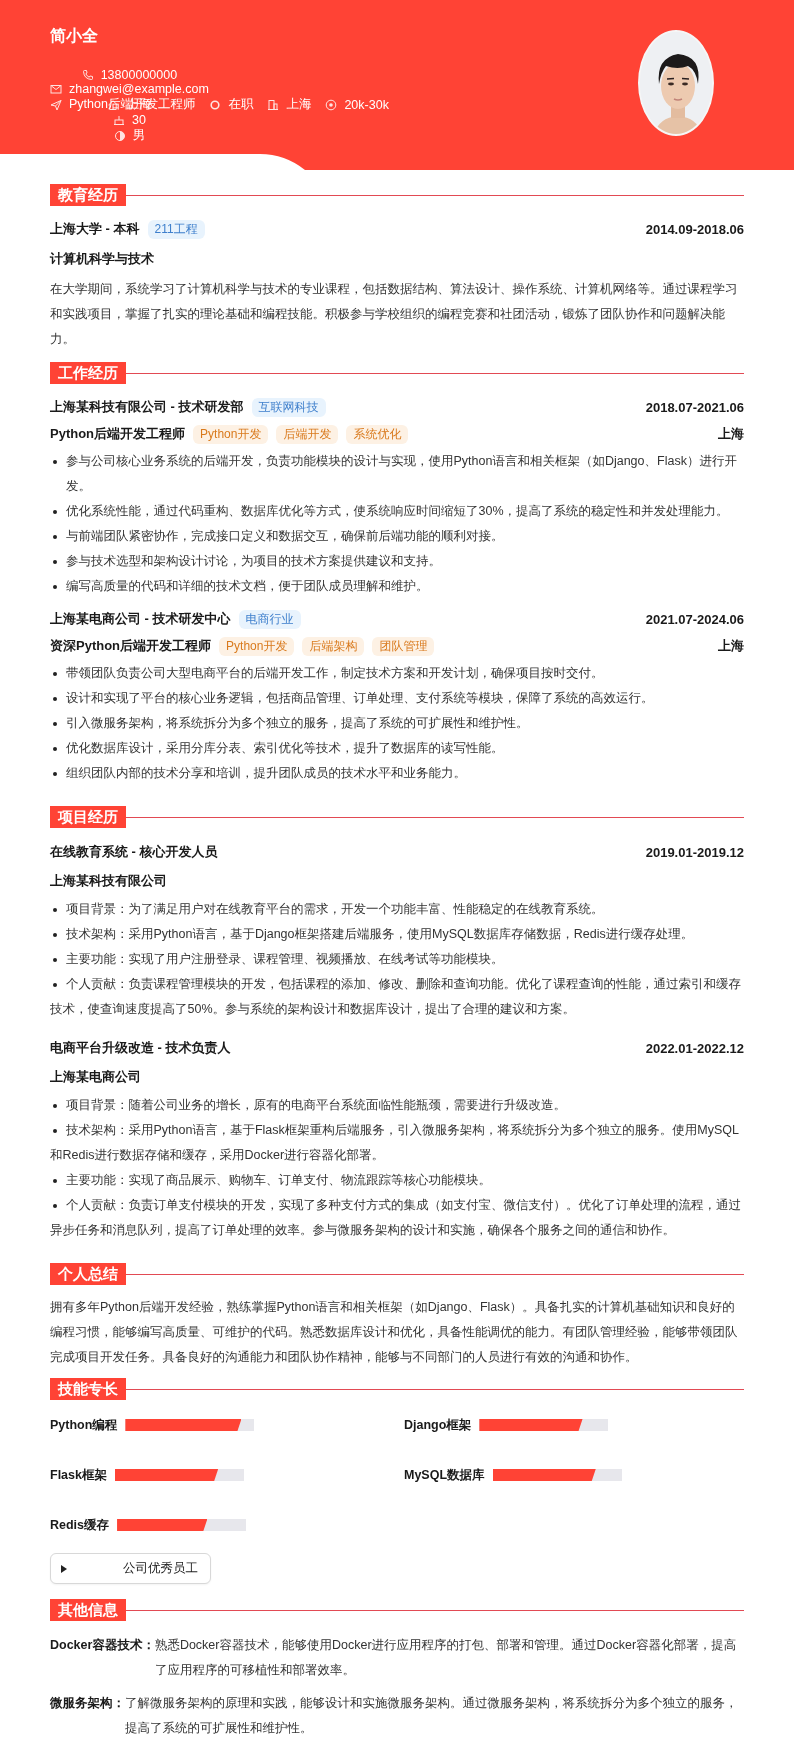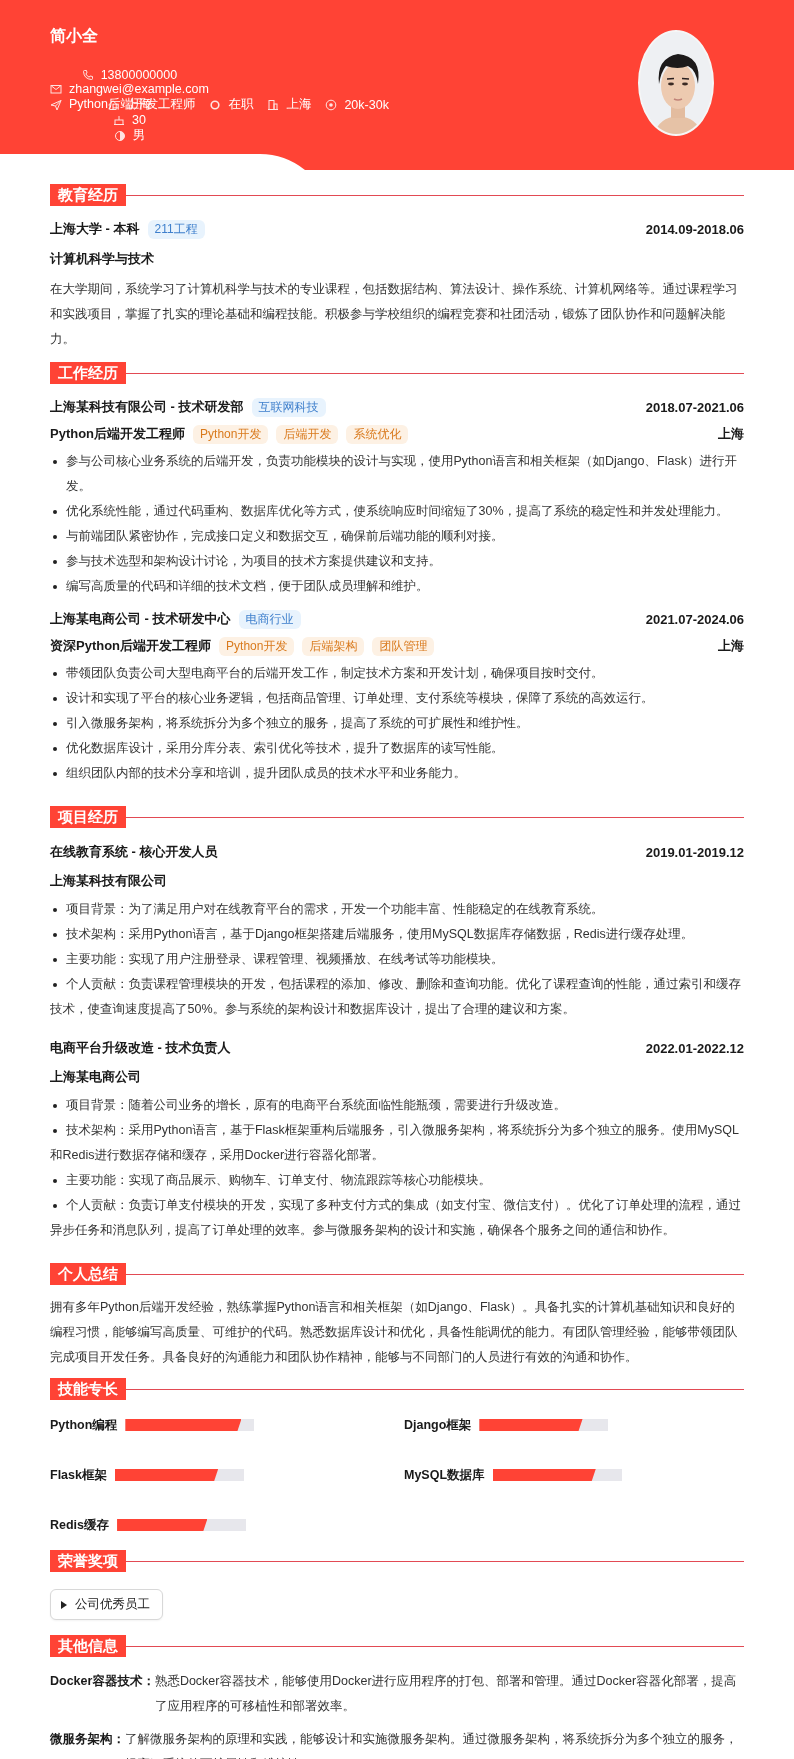--- a/index.html
+++ b/index.html
@@ -34,21 +34,21 @@
   ul.bullets li::before { content: ""; position: absolute; left: 3px; top: 11px; width: 4px; height: 4px; border-radius: 50%; background: #222; }
   ul.bullets.hang li { padding-left: 0; text-indent: 16px; }
   ul.bullets.hang li::before { left: 3px; }
 
   .skills { display: grid; grid-template-columns: 354px 354px; row-gap: 28px; margin-top: 14px; }
   .skill { display: flex; align-items: center; height: 22px; }
   .skill .label { font-size: 12.5px; font-weight: bold; color: #1a1a1a; margin-right: 8px; }
   .skill .bar { position: relative; width: 129px; height: 12px; background: #e7e7ec; }
   .skill .fill { position: absolute; left: 0; top: 0; height: 12px; background: #ff4335; clip-path: polygon(0 0, 100% 0, calc(100% + 0px) 0, calc(100% - 0px) 0, 100% 0, 100% 100%, 0 100%); }
 
-  .award-btn { display: inline-flex; align-items: center; height: 31px; padding: 0 12px 0 10px; border: 1px solid #d8d8d8; border-radius: 6px; font-size: 12.5px; color: #222; background: #fff; box-shadow: 0 1px 2px rgba(0,0,0,.05); }
+  .award-btn { display: inline-flex; align-items: center; height: 31px; padding: 0 12px 0 10px; border: 1px solid #d8d8d8; border-radius: 6px; font-size: 12.5px; color: #222; background: #fff; box-shadow: 0 1px 2px rgba(0,0,0,.05); gap: 48px; }
   .award-btn .tri { width: 0; height: 0; border-left: 6px solid #222; border-top: 4.5px solid transparent; border-bottom: 4.5px solid transparent; margin-right: 8px; }
 
   .other-item { display: flex; font-size: 12.5px; line-height: 25px; color: #333; }
   .other-item .k { font-weight: bold; color: #1a1a1a; white-space: nowrap; }
   .other-item .v { flex: 1; }
 </style>
 </head>
 <body>
 
 <div class="header">
@@ -312,24 +312,20 @@
       <div class="skill">
         <span class="label">Redis缓存</span>
         <span class="bar">
             <span class="fill" style="width: 70%; clip-path: polygon(0px 0px, 100% 0px, calc(100% - 4px) 100%, 0px 100%);"></span>
           </span>
       </div>
     </div>
   </div>
 
   <div class="section" style="margin-top:14px">
-    <div class="sec-head">
-      <span class="sec-title">荣誉奖项</span>
-      <span class="sec-line"></span>
-    </div>
     <div style="margin-top:17px">
       <span class="award-btn">
         <span class="tri"></span>
         <span>公司优秀员工</span>
       </span>
     </div>
   </div>
 
   <div class="section" style="margin-top:15px">
     <div class="sec-head">

